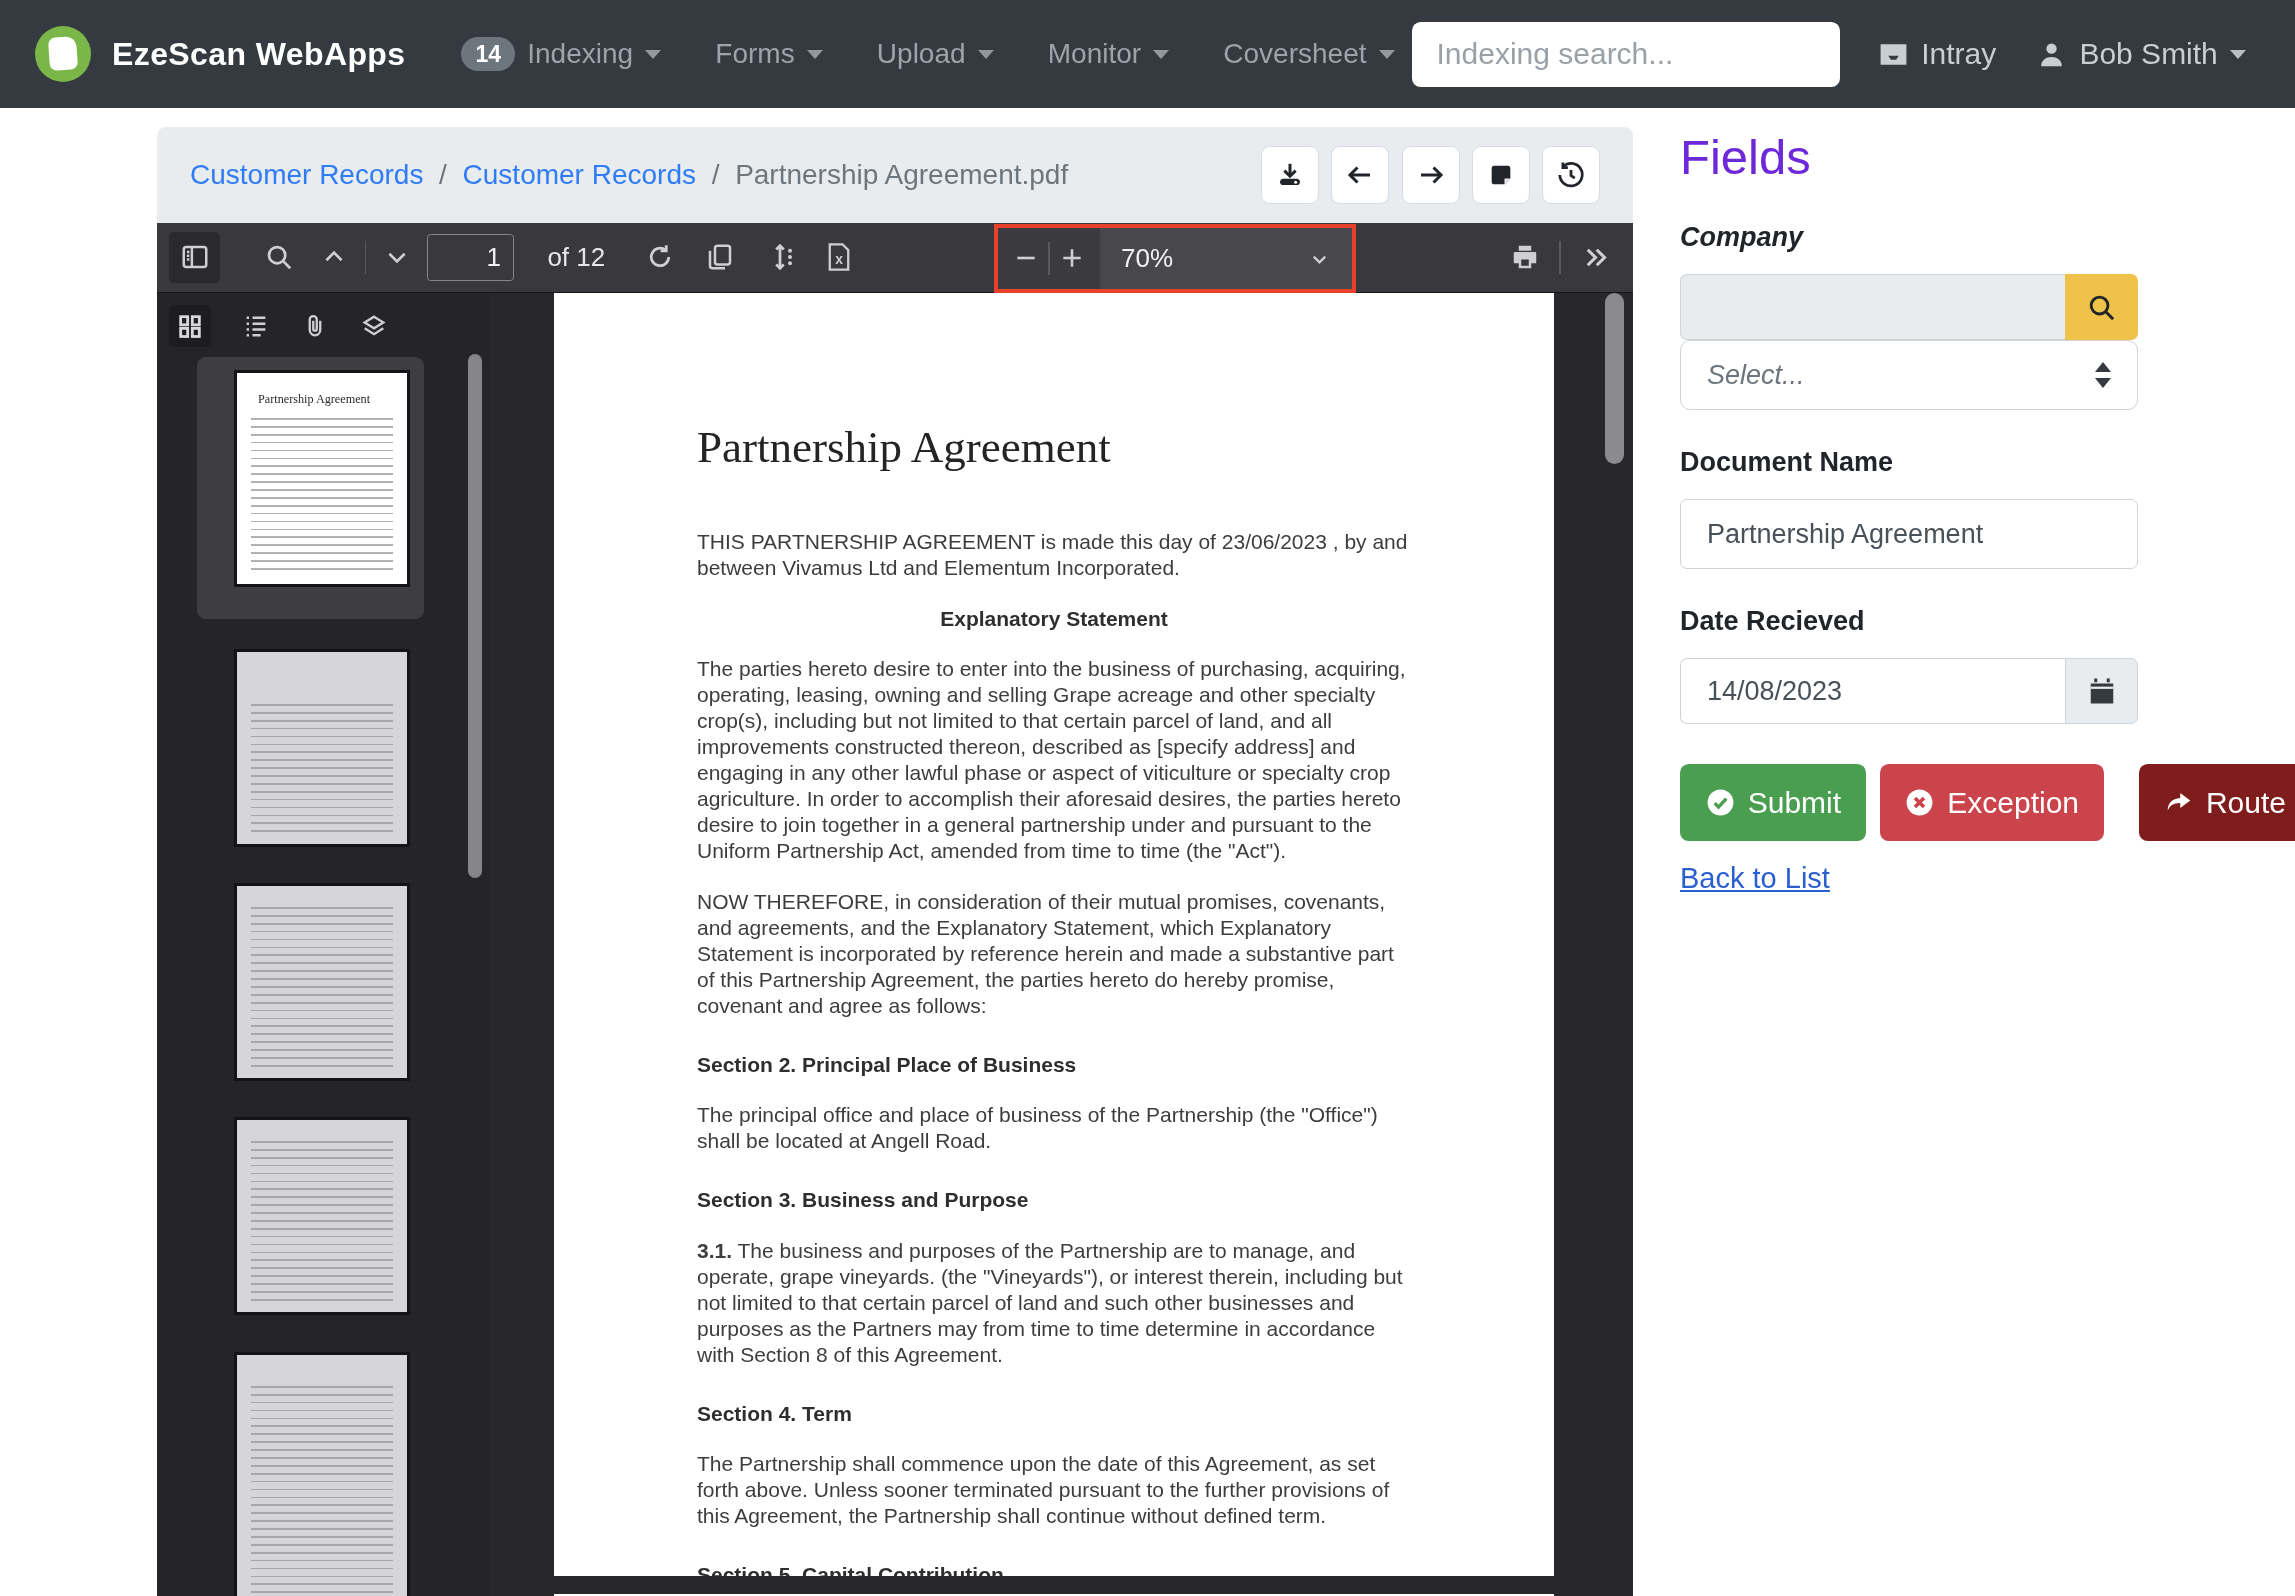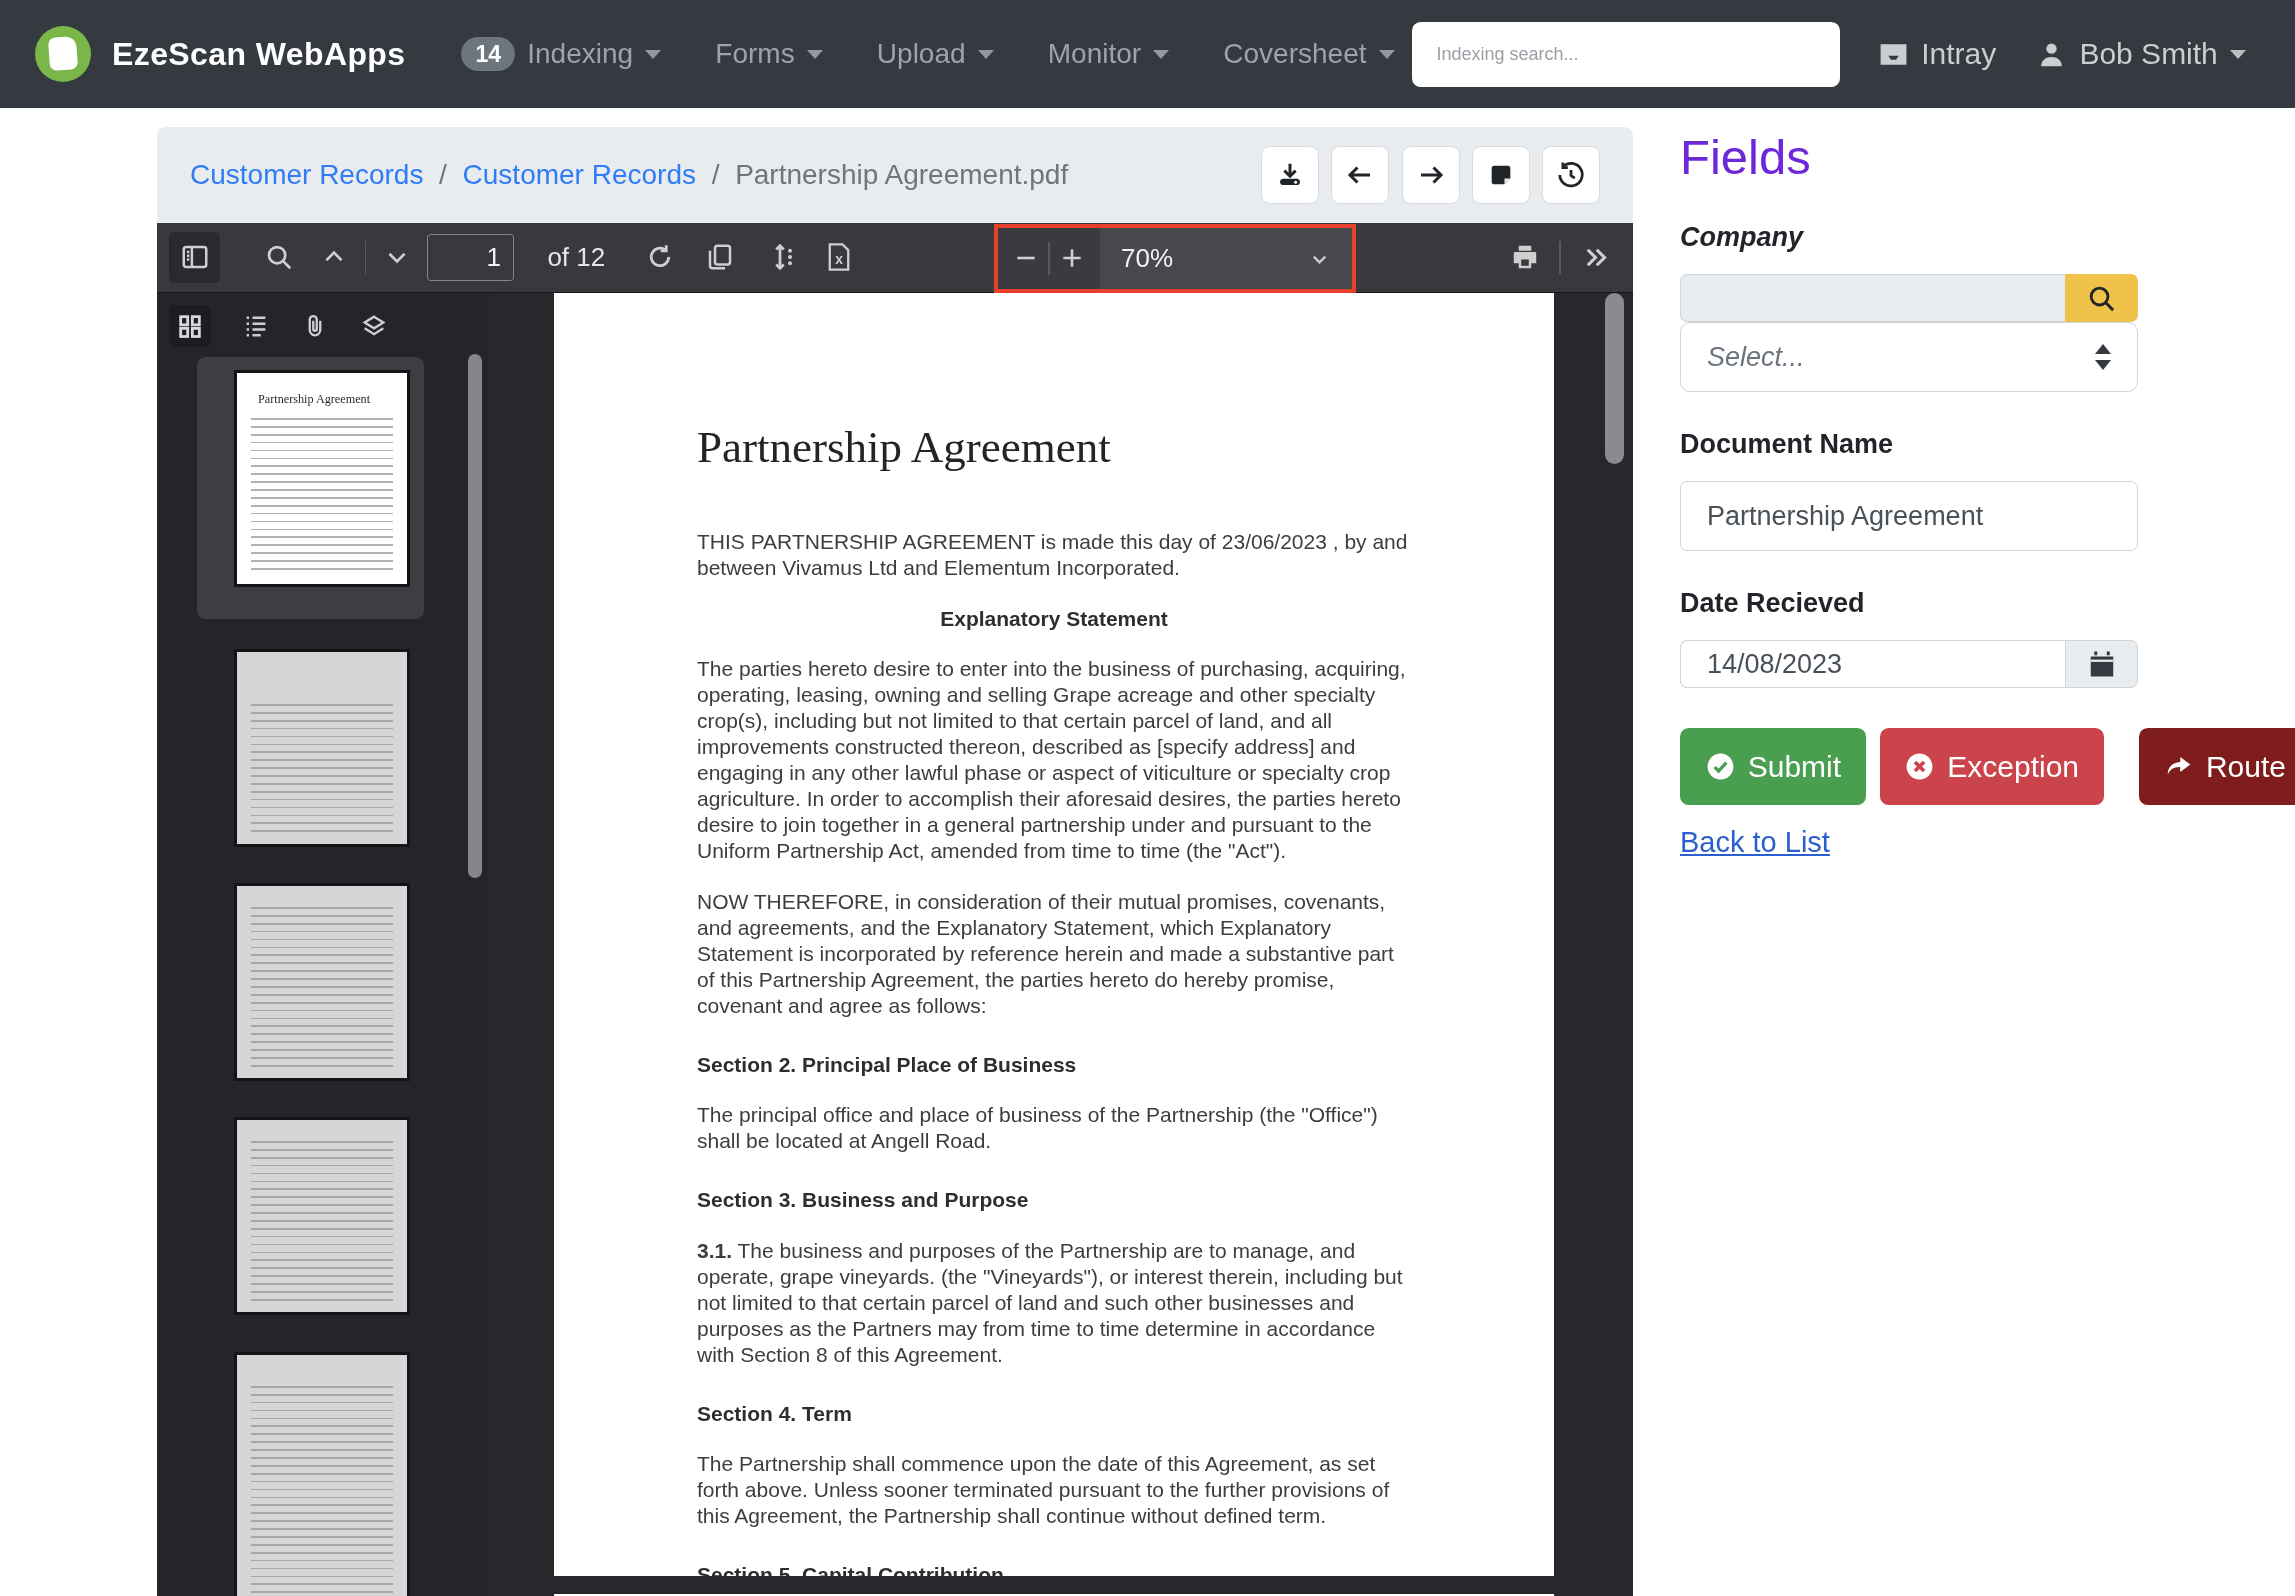--- a/index.html
+++ b/index.html
@@ -16,21 +16,21 @@
                  background:#fff; border-radius:7px 10.5px 7px 7px; transform:rotate(-4deg); }
   .brand-name { color:#fff; font-size:32px; font-weight:700; letter-spacing:0.4px; }
   .nav-menus { display:flex; align-items:center; gap:54px; }
   .nav-item { display:flex; align-items:center; gap:12.2px; color:#9da3a9; font-size:28px; cursor:pointer; }
   .badge { background:#6d757d; color:#fff; font-size:23px; font-weight:700; border-radius:21px;
            padding:5.2px 14px; line-height:1; }
   .caret { width:0; height:0; border-left:8.7px solid transparent; border-right:8.7px solid transparent;
            border-top:9.6px solid currentColor; opacity:.9; }
   .nav-spacer { flex:1; }
   .nav-search { width:428px; height:65px; border:none; border-radius:8.7px; background:#fff;
-                font-size:18px; padding:0 24.5px; color:#8b5cf6; outline:none; font-family:inherit; }
+                font-size:30px; padding:0 24.5px; color:#8b5cf6; outline:none; font-family:inherit; }
   .nav-search::placeholder { color:#9aa0a6; }
   .nav-right { display:flex; align-items:center; gap:40px; margin-left:38px; color:#c9ced3; }
   .nav-right .nv { display:flex; align-items:center; gap:12.2px; font-size:30px; cursor:pointer; }
 
   
   .card { position:absolute; left:157px; top:127px; width:1476px; height:1469px; }
   .crumb-bar { height:96px; background:#e9ecef; border-radius:8.7px 8.7px 0 0; display:flex;
                align-items:center; padding:0 33px; }
   .crumbs { display:flex; align-items:center; font-size:28px; }
   .crumbs a { color:#2e7cf6; text-decoration:none; cursor:pointer; }
@@ -83,21 +83,21 @@
                margin-bottom:56px; }
   .doc-p { font-size:21px; line-height:26px; color:#3d3d3d; margin-bottom:24.5px; }
   .doc-h { font-size:21px; line-height:26px; color:#2e2e2e; font-weight:700; margin:33px 0 24.5px; }
   .doc-hc { text-align:center; margin:3.5px 0 24.5px; }
   .lead { font-weight:700; }
 
   
   .fields { position:absolute; left:1680px; top:129px; width:490px; }
   .fields-title { font-size:49px; font-weight:500; color:#6d28d9; margin-bottom:37px; }
   .f-label { font-size:27px; font-weight:700; color:#212529; margin:37px 0 21px; }
-  .f-group { display:flex; width:458px; height:48px; }
+  .f-group { display:flex; width:458px; height:66px; }
   .f-input-gray { flex:1; background:#e9ecef; border:1.7px solid #ced4da; border-right:none;
                   border-radius:7px 0 0 7px; }
   .f-btn-search { width:73px; background:#efc24a; border:none; border-radius:0 7px 7px 0;
                   display:flex; align-items:center; justify-content:center; color:#212529; cursor:pointer; }
   .f-select { width:458px; height:70px; border:1.7px solid #ced4da; border-radius:10px; display:flex;
               align-items:center; padding:0 26px; cursor:pointer; background:#fff;font-style:italic; }
   .f-select span { font-size:27px; color:#6c757d; }
   .updown { margin-left:auto; display:flex; flex-direction:column; gap:5.2px; }
   .updown i { width:0; height:0; border-left:8.7px solid transparent; border-right:8.7px solid transparent; }
   .updown .up { border-bottom:10.5px solid #343a40; }

